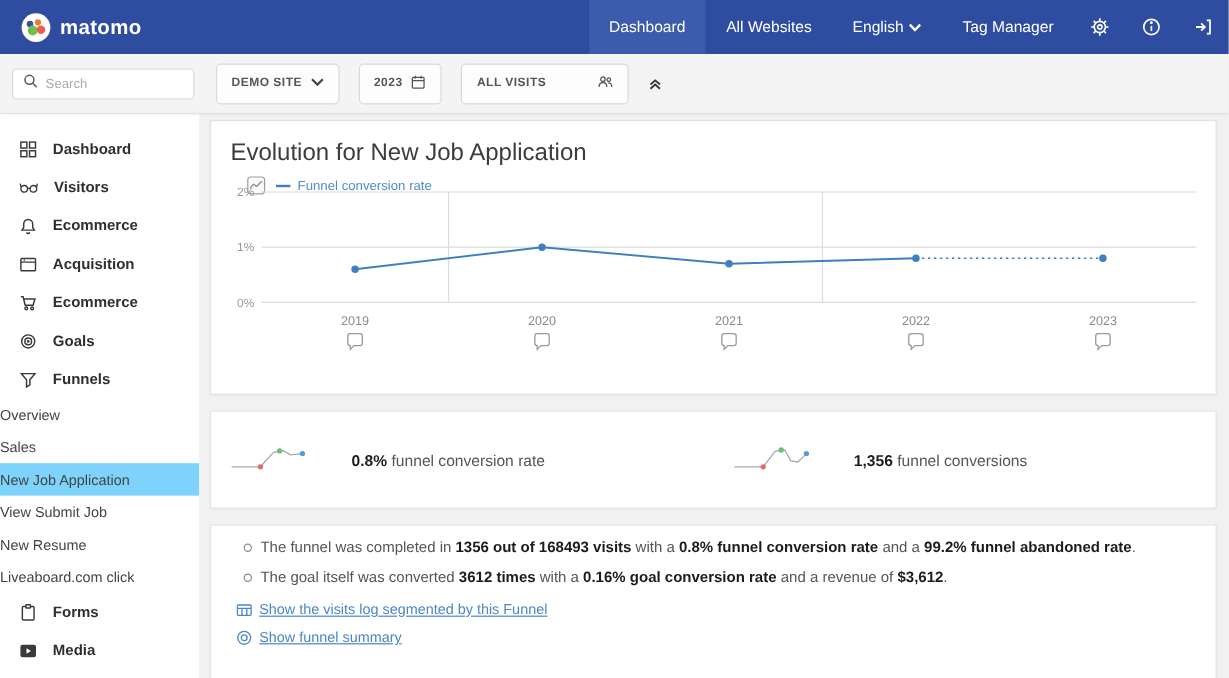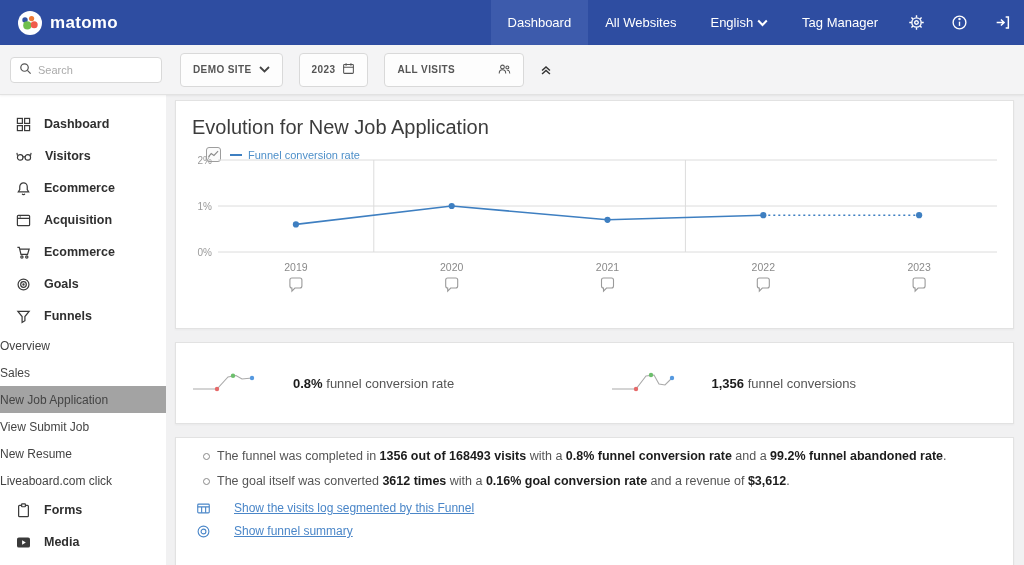--- a/index.html
+++ b/index.html
@@ -28,21 +28,21 @@
   .tb-btn.period { margin-left: 16px; }
   .tb-btn.segment { margin-left: 16px; gap: 43px; }
   .collapse-ctl { margin-left: 15px; display: flex; cursor: pointer; color: #444; }
 
   
   .layout { flex: 1; display: flex; min-height: 0; }
   .sidebar { width: 166px; flex: 0 0 166px; background: #fff; padding-top: 13px; overflow: hidden; }
   .side-item { height: 32px; display: flex; align-items: center; gap: 13px; padding-left: 16px; font-size: 12.5px; font-weight: bold; color: #2f2f2f; cursor: pointer; }
   .side-item svg { flex: 0 0 auto; color: #3a3a3a; }
   .side-sub { height: 27px; display: flex; align-items: center; font-size: 12px; color: #444; cursor: pointer; }
-  .side-sub.selected { background: #a3a3a3; }
+  .side-sub.selected { background: #7dd3fc; }
 
   .content { flex: 1; padding: 5px 10px 0 9px; min-width: 0; }
   .card { background: #fff; border: 1px solid #e2e2e2; box-shadow: 0 1px 2px rgba(0,0,0,.04); }
   .card h2 { margin: 13px 16px 0; font-size: 20px; font-weight: 400; color: #3c3c3c; line-height: 26px; }
   .card-evolution { height: 229px; margin-bottom: 13px; }
   .card-metrics { height: 82px; margin-bottom: 13px; display: flex; align-items: center; }
   .card-overview { height: 175px; }
 
   
   .chart-head { display: flex; align-items: center; gap: 9px; margin: 7px 0 0 30px; height: 15px; }
@@ -57,21 +57,21 @@
   .metric-group { flex: 1; display: flex; align-items: center; gap: 11px; padding-left: 14px; }
   .metric-text { font-size: 13px; color: #555; }
   .metric-text b { color: #1c1c1c; }
 
   
   .bullets { margin: 10px 0 0 0; padding-left: 41px; list-style: none; }
   .bullets li { font-size: 12.5px; color: #555; margin-bottom: 9px; position: relative; line-height: 16px; }
   .bullets li::before { content: ""; position: absolute; left: -14px; top: 5px; width: 5px; height: 5px; border: 1px solid #8a8a8a; border-radius: 50%; }
   .bullets b { color: #1c1c1c; }
   .overview-links { margin: 12px 0 0 21px; }
-  .link-row { display: flex; align-items: center; gap: 24px; margin-bottom: 9px; color: #4a86c8; }
+  .link-row { display: flex; align-items: center; gap: 6px; margin-bottom: 9px; color: #4a86c8; }
   .link-row a { color: #4a86c8; font-size: 12px; text-decoration: underline; cursor: pointer; }
 </style>
 </head>
 <body>
 
 <div id="app">
 
   <div class="navbar">
     <div class="brand">
       <span class="logo-circle">

